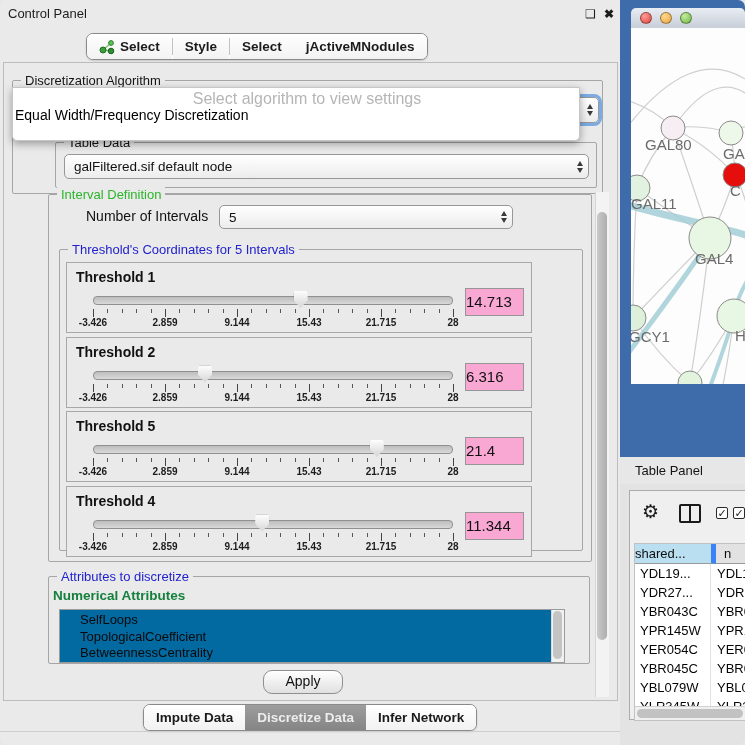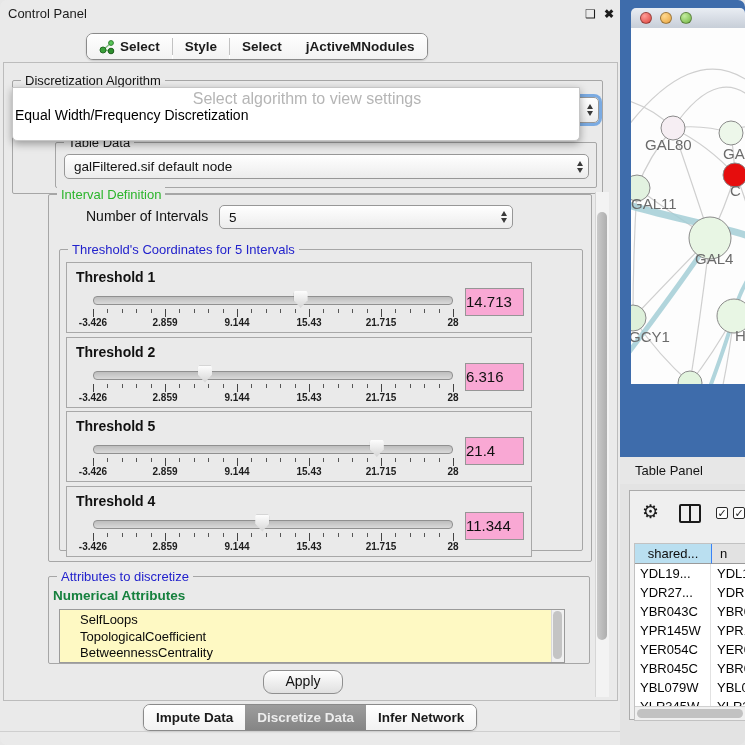--- a/index.html
+++ b/index.html
@@ -69,21 +69,21 @@
   .s-ticks{position:absolute;left:26px;top:46px;width:360px;height:8px;
     background:repeating-linear-gradient(90deg,#555 0,#555 1px,transparent 1px,transparent 14.4px);
     background-size:361px 4px;background-repeat:no-repeat;}
   .s-ticks i{position:absolute;top:0;width:1px;height:8px;background:#444;}
   .s-labels{position:absolute;left:26px;top:54px;width:360px;height:12px;}
   .s-labels span{position:absolute;transform:translateX(-50%);font-size:10px;font-weight:bold;color:#1d1d1d;white-space:nowrap;}
   .v-box{position:absolute;right:7px;top:25px;width:52px;height:26px;background:#f9a8d4;border:1px solid #969696;
     font-size:15px;line-height:26px;padding-right:5px;color:#111;}
 
   
-  .attr-list{position:absolute;left:10px;top:32px;width:504px;height:52px;background:#fef9c3;border:1px solid #9a9a9a;overflow:hidden;}
+  .attr-list{position:absolute;left:10px;top:32px;width:504px;height:52px;background:#0369a1;border:1px solid #9a9a9a;overflow:hidden;}
   .attr-list .item{font-size:13px;line-height:16.5px;padding-left:20px;color:#0a0a0a;white-space:nowrap;}
   .attr-vsb{position:absolute;right:0;top:0;width:12px;height:100%;background:#f1f1f1;border-left:1px solid #d9d9d9;}
   .attr-vth{position:absolute;left:1px;top:1px;width:9px;height:48px;border-radius:5px;background:#c4c4c4;}
 
   .apply-btn{position:absolute;left:263px;top:670px;width:78px;height:22px;border:1px solid #8f8f8f;border-radius:9px;
     background:linear-gradient(#ffffff,#e0e0e0);font-size:14px;color:#111;text-align:center;line-height:21px;}
 
   .bottom-strip-line{position:absolute;left:0;top:731px;width:620px;height:1px;background:#cfcfcf;}
 
   
@@ -101,22 +101,22 @@
   .tp-title{position:absolute;left:15px;top:6px;font-size:13px;color:#141414;}
   .tp-body{position:absolute;left:620px;top:484px;width:125px;height:261px;background:#e3e3e3;}
   .tp-box{position:absolute;left:9px;top:6px;width:130px;height:228px;border:1px solid #ababab;background:#efefef;}
   .gear{position:absolute;left:12px;top:11px;font-size:19px;color:#1a1a1a;line-height:19px;}
   .split-ico{position:absolute;left:49px;top:13px;width:18px;height:15px;border:2px solid #1a1a1a;border-radius:2px;
     background:linear-gradient(#1a1a1a,#1a1a1a) center/2px 100% no-repeat;}
   .cbx{position:absolute;top:16px;width:12px;height:12px;border:1.5px solid #2a2a2a;border-radius:2px;
     font-size:11px;line-height:11px;text-align:center;color:#1a1a1a;background:#fdfdfd;box-sizing:border-box;}
   .grid{position:absolute;left:4px;top:52px;width:126px;height:176px;background:#fff;overflow:hidden;border:1px solid #c2c2c2;}
   .g-head{display:flex;height:20px;}
-  .g-h1{width:76px;background:#badff0;border-right:1px solid #3b82f6;border-bottom:1px solid #9a9a9a;
-    font-size:13px;text-align:center;line-height:20px;color:#0e0e0e;}
+  .g-h1{width:76px;background:#badff0;border-right:5px solid #3b82f6;border-bottom:1px solid #9a9a9a;
+    font-size:13px;text-align:left;line-height:20px;color:#0e0e0e;}
   .g-h2{flex:1;background:#e2e2e2;border-bottom:1px solid #9a9a9a;font-size:13px;line-height:20px;padding-left:8px;color:#0e0e0e;}
   .g-row{display:flex;height:19px;}
   .g-c1{width:76px;padding-left:5px;font-size:13px;line-height:19px;color:#050505;white-space:nowrap;overflow:hidden;border-right:1px solid #e2e2e2;box-sizing:border-box;}
   .g-c2{flex:1;padding-left:6px;font-size:13px;line-height:19px;color:#050505;white-space:nowrap;overflow:hidden;}
 </style>
 </head>
 <body>
 
 <div class="stage">
 

